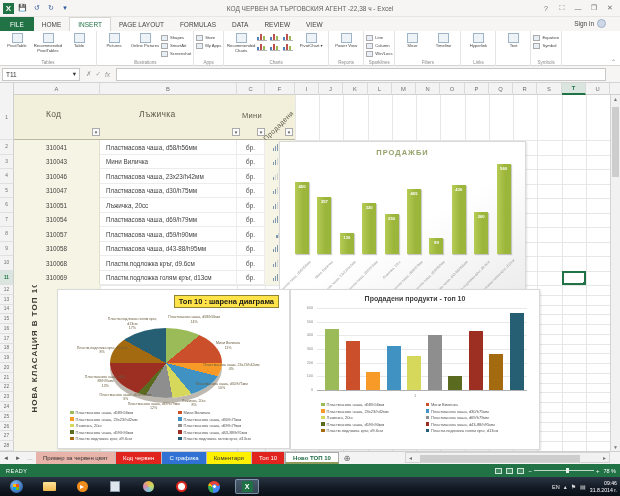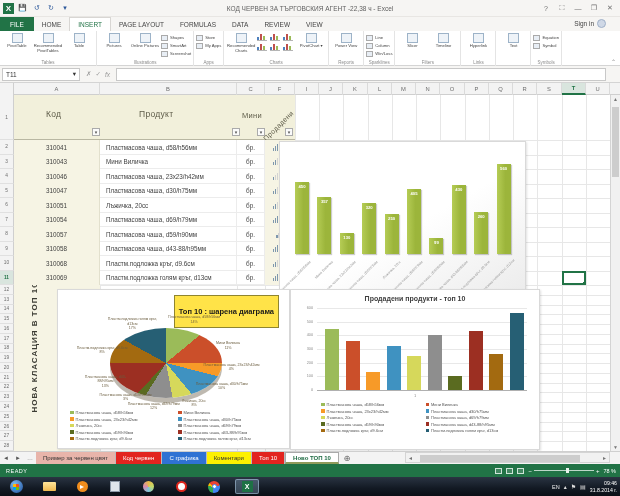--- a/index.html
+++ b/index.html
@@ -74,21 +74,21 @@
 
 .chart{position:absolute;background:#fff;border:1px solid #d9d9d9;box-shadow:1px 1px 2px rgba(0,0,0,.12)}
 .ctitle{position:absolute;left:0;right:0;text-align:center;font-weight:bold}
 .bar{position:absolute}
 .dlabel{position:absolute;font-size:4.2px;color:#fff;text-align:center;font-weight:bold}
 .catlab{position:absolute;font-size:3.6px;color:#9b9b9b;text-align:right;transform:rotate(-45deg);transform-origin:right top;white-space:nowrap}
 .ytick{position:absolute;font-size:3.8px;color:#8c8c8c;text-align:right;width:20px}
 .legend{position:absolute;display:grid;grid-auto-flow:row;grid-template-columns:1fr 1fr;gap:1.5px 4px}
 .litem{display:flex;align-items:center;gap:2px;font-size:4px;color:#555;white-space:nowrap;overflow:hidden}
 .lmark{width:3.5px;height:3.5px;flex:0 0 auto}
-#c2title{position:absolute;background:#ffe348;border:1px solid #8f8530;font-size:7.5px;font-weight:bold;color:#1a1a1a;padding:11px 4px}
+#c2title{position:absolute;background:#ffe348;border:1px solid #8f8530;font-size:7.5px;font-weight:bold;color:#1a1a1a;padding:1px 4px}
 #pie{position:absolute;border-radius:50%}
 .plabel{position:absolute;font-size:3.6px;color:#6b5d3f;text-align:center;line-height:1.15;width:56px}
 
 #vscroll{position:absolute;left:610px;top:95px;width:10px;height:356px;background:#f1f1f1;border-left:1px solid #d4d4d4}
 #vthumb{position:absolute;left:1px;top:12px;width:7px;height:70px;background:#cdcdcd}
 .scrarr{position:absolute;font-size:5px;color:#777;left:2px}
 
 #tabbar{position:absolute;left:0;top:451px;width:620px;height:13px;background:#f3f3f3;border-top:1px solid #cfcfcf;display:flex;align-items:stretch}
 .tnav{font-size:6px;color:#555;display:flex;align-items:center;padding:0 3px}
 .stab{font-size:6px;padding:0 7px;display:flex;align-items:center;border-right:1px solid #bbb;white-space:nowrap}
@@ -455,21 +455,21 @@
       <div class="rowgut" style="top: 316.88px; height: 9.76px;">25</div>
       <div class="rowgut" style="top: 326.64px; height: 9.76px;">26</div>
       <div class="rowgut" style="top: 336.4px; height: 9.76px;">27</div>
       <div class="rowgut" style="top: 346.16px; height: 9.76px;">28</div>
       <div id="sideA"></div>
       <div id="sidelabel">
         <span>НОВА КЛАСАЦИЯ В ТОП 10</span>
       </div>
       <div id="thead">
         <div class="hcell" style="left: 32px; top: 14px;">Код</div>
-        <div class="hcell" style="left: 125px; top: 14px;">Продукт</div>
+        <div class="hcell" style="left: 125px; top: 14px;">Лъжичка</div>
         <div class="hcell" style="left: 228px; top: 16px; font-size: 7.5px;">Мини</div>
         <div class="hcell" id="hdr-sold" style="left: 253px; top: 40px;">Продадени</div>
         <div class="filterbtn" style="left: 78px;">▾</div>
         <div class="filterbtn" style="left: 218px;">▾</div>
         <div class="filterbtn" style="left: 243px;">▾</div>
         <div class="filterbtn" style="left: 271px;">▾</div>
       </div>
       <div class="trow" style="top: 45px;">
         <div class="tc code">310041</div>
         <div class="tc prod">Пластмасова чаша, d58/h56мм</div>
@@ -595,20 +595,21 @@
           <div class="spark">
             <i class="f" style="height: 3px;"></i>
             <i class="f" style="height: 5px;"></i>
             <i class="f" style="height: 7px;"></i>
           </div>
           <span>560</span>
         </div>
       </div>
       <div id="selcell" style="left: 562px; top: 175.5px; width: 24px; height: 14.5px;"></div>
       <div class="chart" style="left: 279px; top: 46px; width: 247px; height: 152px; background: linear-gradient(150deg, rgb(255, 255, 255) 55%, rgb(236, 236, 236));">
+        <div class="ctitle" style="top: 6px; font-size: 7.5px; color: rgb(148, 162, 105); letter-spacing: 1px;">ПРОДАЖБИ</div>
         <div class="bar" style="left: 15px; top: 39.6786px; width: 14px; height: 72.3214px; background: linear-gradient(90deg, rgb(181, 204, 85), rgb(156, 181, 59) 60%); box-shadow: rgba(0, 0, 0, 0.2) 1px 1px 1px;"></div>
         <div class="dlabel" style="left: 15px; top: 41.6786px; width: 14px;">450</div>
         <div class="catlab" style="left: -29px; top: 118px; width: 58px;">Пластмасова чаша, d58/h56мм</div>
         <div class="bar" style="left: 37.4px; top: 54.625px; width: 14px; height: 57.375px; background: linear-gradient(90deg, rgb(181, 204, 85), rgb(156, 181, 59) 60%); box-shadow: rgba(0, 0, 0, 0.2) 1px 1px 1px;"></div>
         <div class="dlabel" style="left: 37.4px; top: 56.625px; width: 14px;">357</div>
         <div class="catlab" style="left: -6.6px; top: 118px; width: 58px;">Мини Виличка</div>
         <div class="bar" style="left: 59.8px; top: 91.1071px; width: 14px; height: 20.8929px; background: linear-gradient(90deg, rgb(181, 204, 85), rgb(156, 181, 59) 60%); box-shadow: rgba(0, 0, 0, 0.2) 1px 1px 1px;"></div>
         <div class="dlabel" style="left: 59.8px; top: 93.1071px; width: 14px;">130</div>
         <div class="catlab" style="left: 15.8px; top: 118px; width: 58px;">Пластмасова чаша, 23х23/h42мм</div>
         <div class="bar" style="left: 82.2px; top: 60.5714px; width: 14px; height: 51.4286px; background: linear-gradient(90deg, rgb(181, 204, 85), rgb(156, 181, 59) 60%); box-shadow: rgba(0, 0, 0, 0.2) 1px 1px 1px;"></div>

